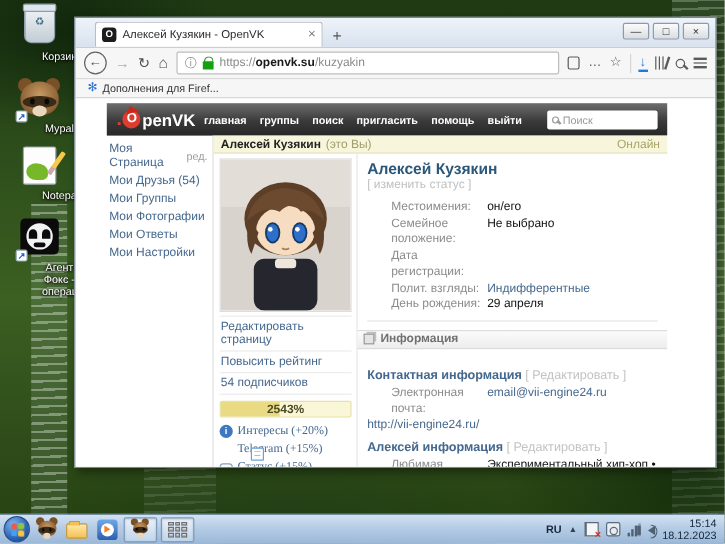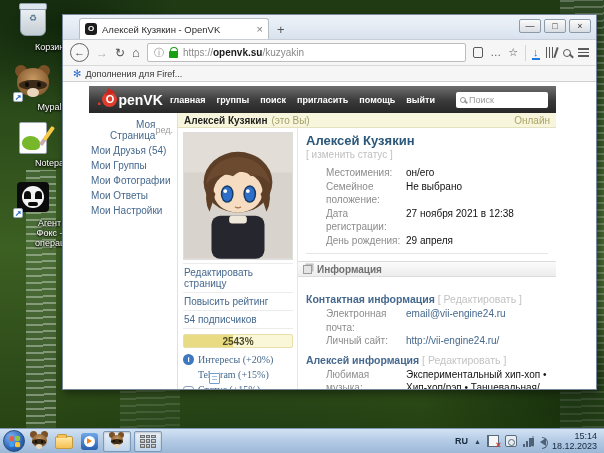--- a/index.html
+++ b/index.html
@@ -87,21 +87,21 @@
   .logo .oo:before { content:""; position:absolute; top:-4px; left:2px; border-left:5px solid transparent; border-right:6px solid transparent; border-bottom:6px solid #c8281c; transform:rotate(-18deg); }
   .ovknav { margin-left:auto; display:flex; align-items:center; gap:11px; }
   .ovknav .ni { color:#fff; font-size:9px; font-weight:bold; }
   .ovksearch { width:92px; height:16px; background:#fff; border-radius:2px; display:flex; align-items:center; padding:0 4px; gap:3px; margin-left:10px; }
   .ovksearch .mag { width:6px; height:6px; border-width:1.2px; border-color:#999; }
   .ovksearch .mag:after { background:#999; width:4px; right:-3px; }
   .ovksearch .ph { font-size:9px; color:#9a9a9a; }
   .ovkbody { display:flex; }
   .ovkside { width:88px; padding:4px 4px 0 2px; }
   .srow { display:flex; align-items:center; padding:2px 0; }
-  .slink { font-size:10px; color:#45688e;text-align:right; }
+  .slink { font-size:10px; color:#45688e; }
   .sextra { margin-left:auto; font-size:9px; color:#9b9b9b; }
   .ovkmain { flex:1; border-left:1px solid #e0e0e0; min-height:290px; }
   .topbar { background:#f7f6dc; border-bottom:1px solid #e4e2be; height:15px; display:flex; align-items:center; padding:0 6px; font-size:10px; }
   .topbar .nm { font-weight:bold; color:#222; }
   .topbar .sf { color:#a2a06a; margin-left:4px; }
   .topbar .on { margin-left:auto; color:#aaa466; }
   .cols { display:flex; }
   .colL { width:120px; padding:4px 4px 0 5px; border-right:1px solid #e6e6e6; }
   .ava { width:110px; height:128px; display:block; border:1px solid #ddd; }
   .llink { display:block; font-size:10px; color:#45688e; padding:3px 1px; border-bottom:1px solid #ececec; }
@@ -361,41 +361,43 @@
                 <div class="frow">
                     <span class="fl">Местоимения:</span>
                     <span class="fv">он/его</span>
                   </div>
                 <div class="frow">
                     <span class="fl">Семейное положение:</span>
                     <span class="fv">Не выбрано</span>
                   </div>
                 <div class="frow">
                     <span class="fl">Дата регистрации:</span>
-                    <span class="fv">27 ноября 2021 в 12:38</span>
+                  </div>
+                <div class="frow">
+                    <span class="fl">Полит. взгляды:</span>
+                    <span class="fv link">Индифферентные</span>
                   </div>
                 <div class="frow">
                     <span class="fl">День рождения:</span>
                     <span class="fv">29 апреля</span>
                   </div>
                 <div class="hr"></div>
                 <div class="sechead">
                   <span class="sicon"></span>
                   <span class="st">Информация</span>
                 </div>
                 <div class="blocktitle">
                   <span>Контактная информация</span>
                   <span class="edit">[ Редактировать ]</span>
                 </div>
                 <div class="frow">
                     <span class="fl">Электронная почта:</span>
                     <a class="fv link">email@vii-engine24.ru</a>
                   </div>
                 <div class="frow">
-                    <span class="fl">Личный сайт:</span>
                     <a class="fv link">http://vii-engine24.ru/</a>
                   </div>
                 <div class="blocktitle">
                   <span>Алексей информация</span>
                   <span class="edit">[ Редактировать ]</span>
                 </div>
                 <div class="frow">
                     <span class="fl">Любимая музыка:</span>
                     <span class="fv">Экспериментальный хип-хоп • Хип-хоп/рэп • Танцевальная/электронная музыка</span>
                   </div>

